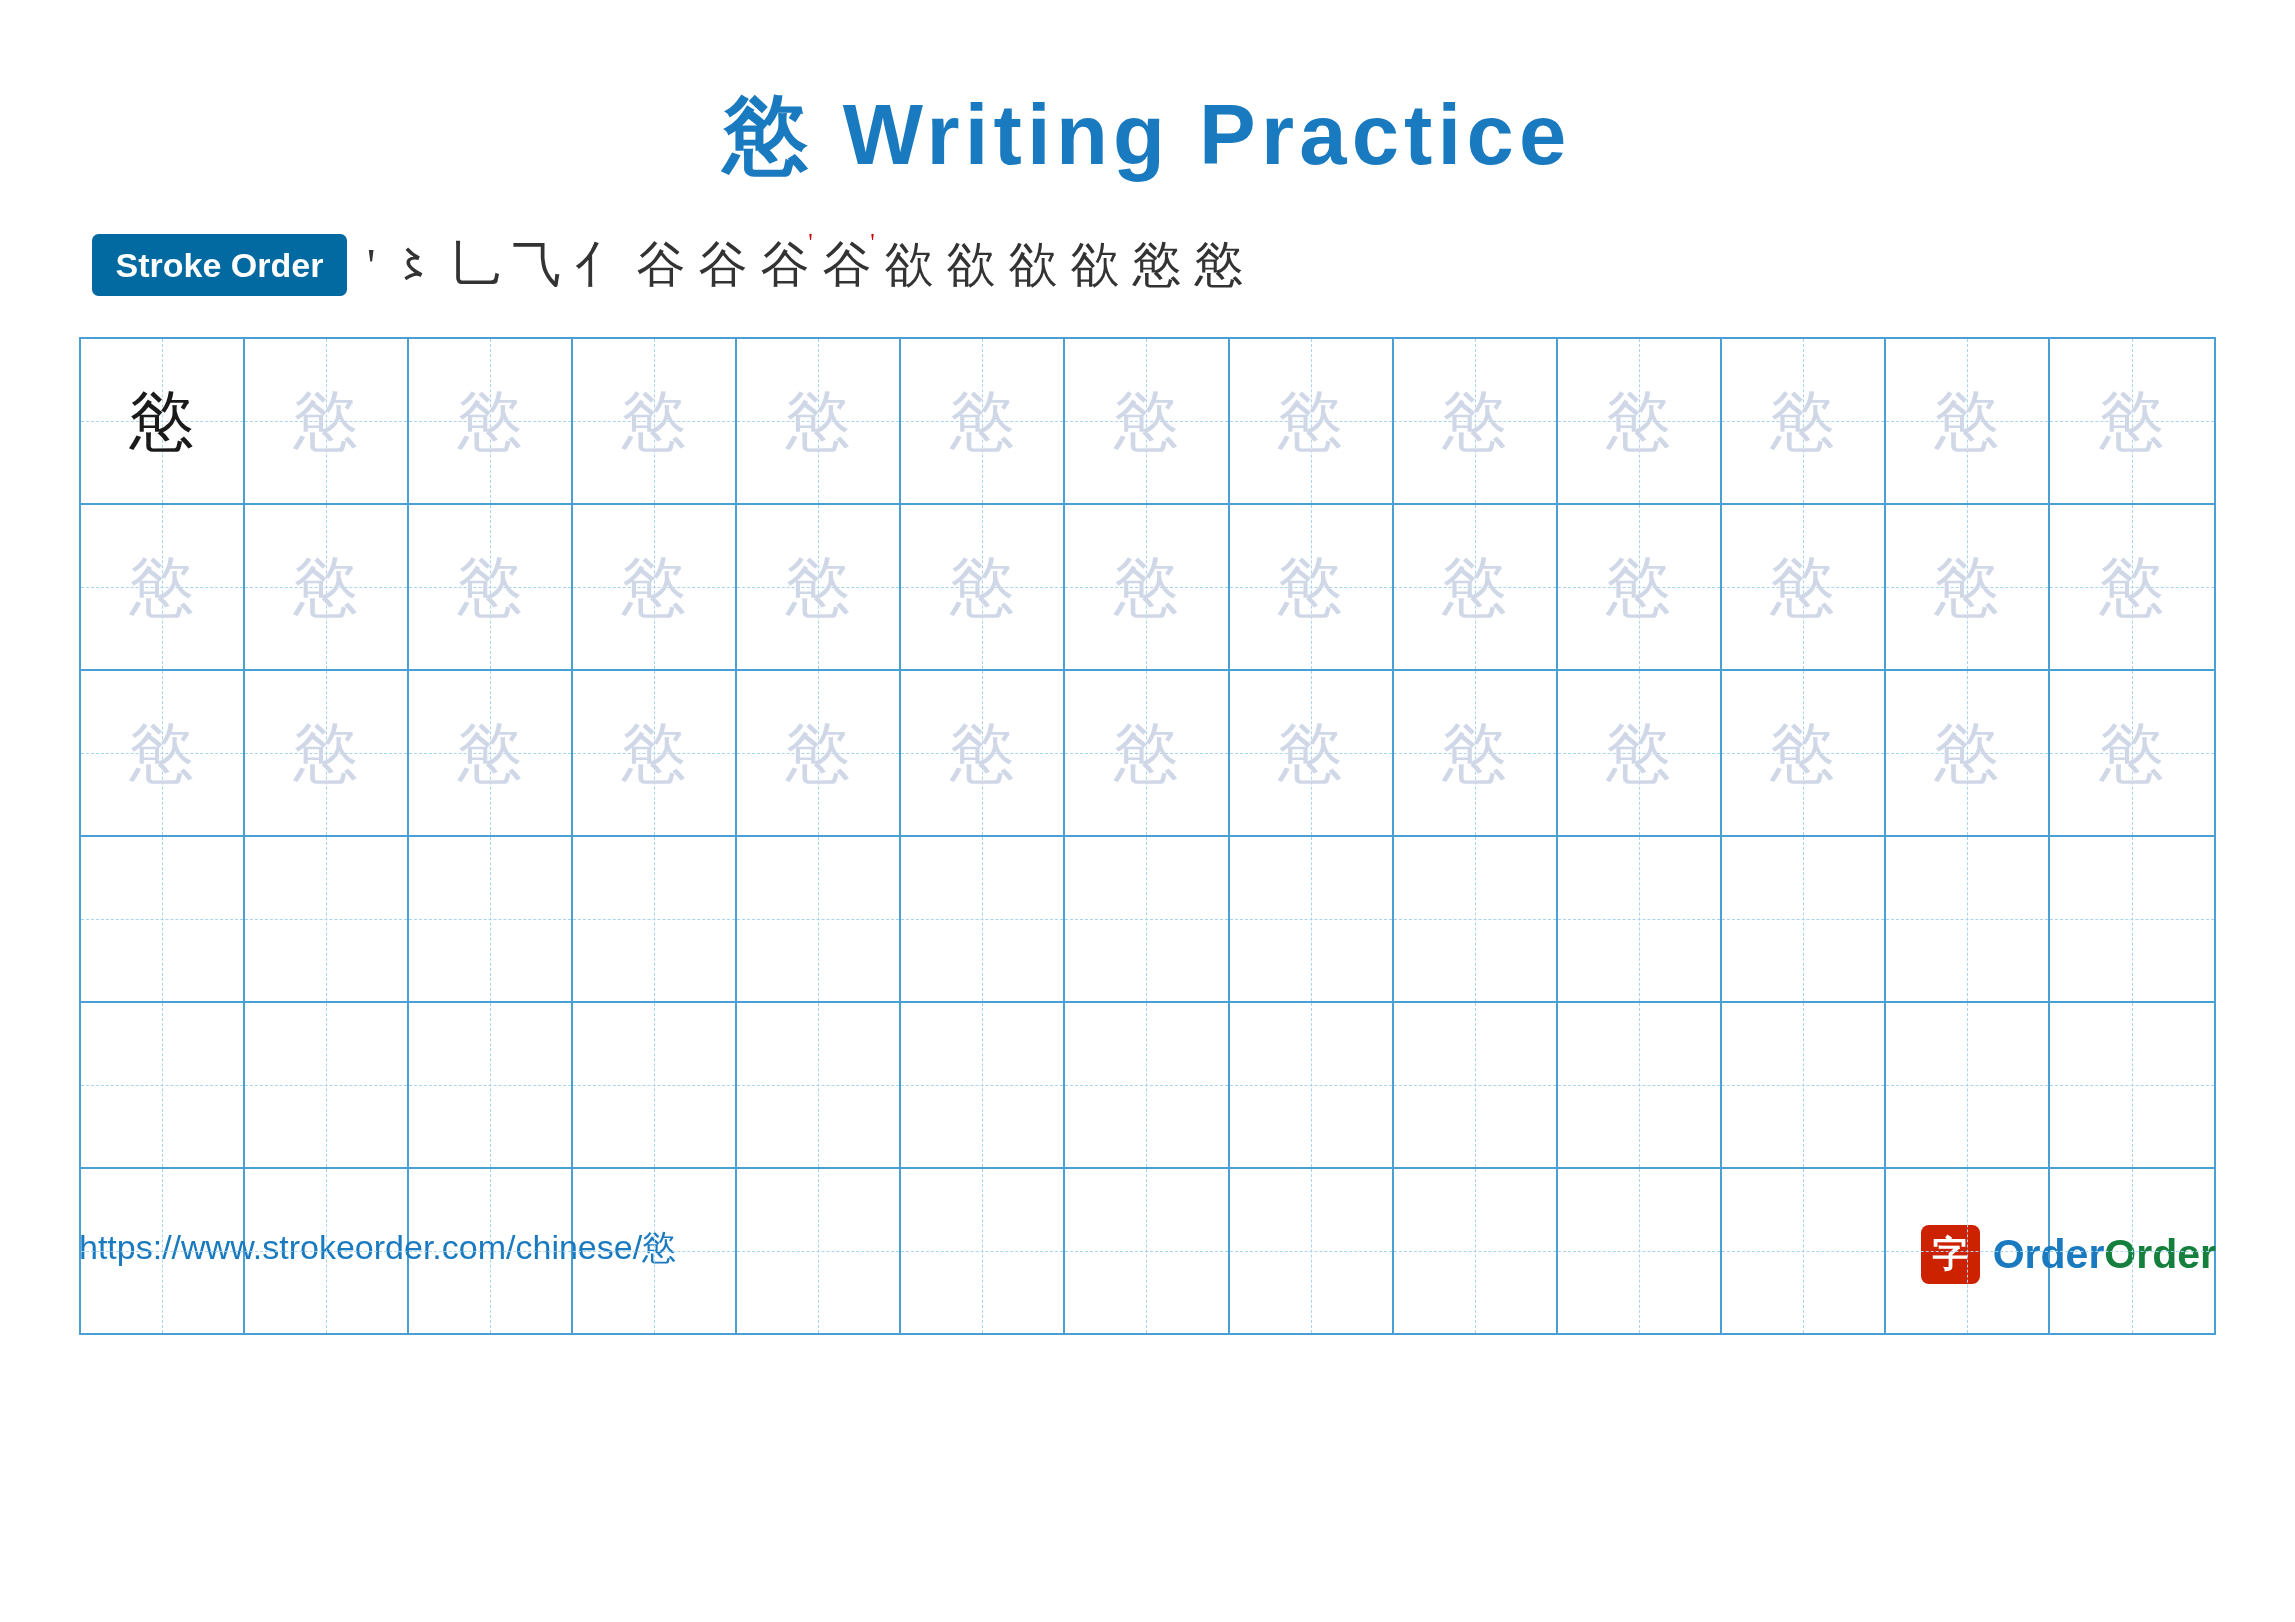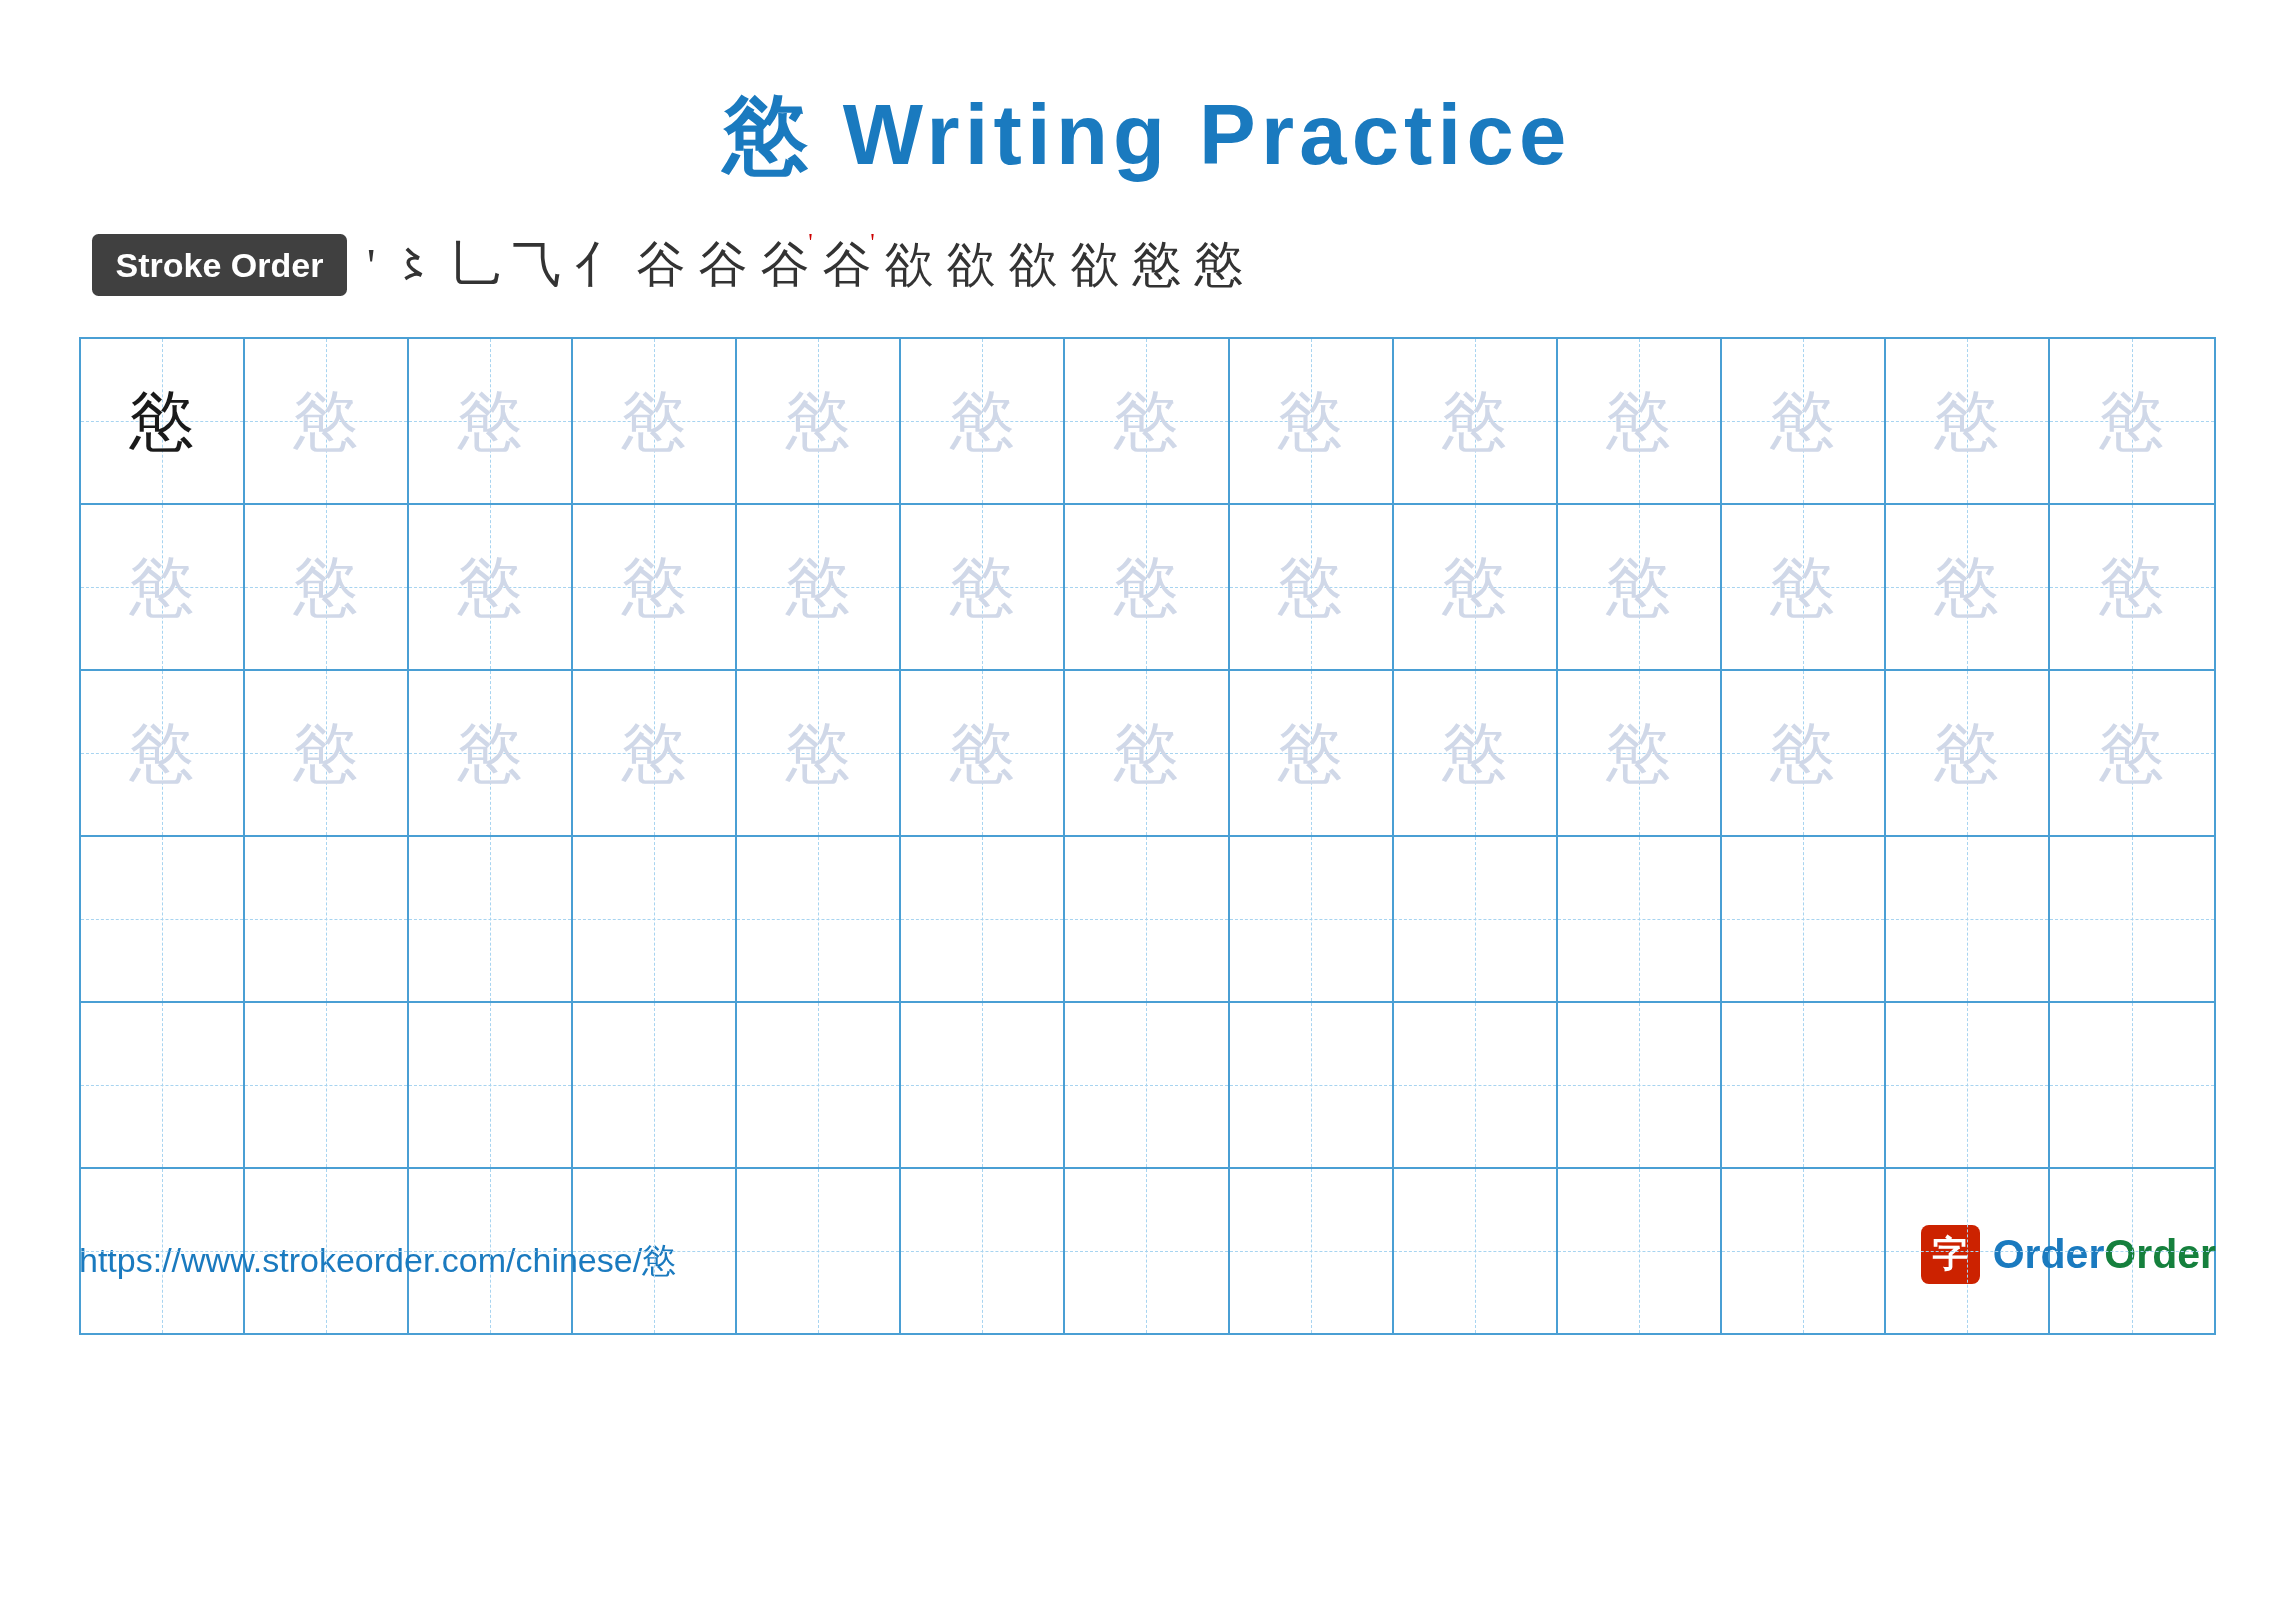--- a/index.html
+++ b/index.html
@@ -43,21 +43,21 @@
     
     .stroke-order-section {
       display: flex;
       align-items: center;
       margin-bottom: 39px;
       padding: 0 13px;
       gap: 19.6px;
     }
 
     .stroke-order-badge {
-      background: #404040;
+      background: #0369a1;
       color: white;
       font-family: sans-serif;
       font-size: 34px;
       font-weight: bold;
       padding: 11.8px 23.6px;
       border-radius: 6.5px;
       white-space: nowrap;
       flex-shrink: 0;
     }
 
@@ -143,21 +143,21 @@
       color: #d0d8e8;
     }
 
     
     .footer {
       position: absolute;
       bottom: 52px;
       left: 79px;
       right: 79px;
       display: flex;
-      align-items: flex-end;
+      align-items: flex-start;
       justify-content: space-between;
     }
 
     .footer-url {
       font-size: 34px;
       color: #1a7abf;
       font-family: sans-serif;
       text-decoration: none;
     }
 

